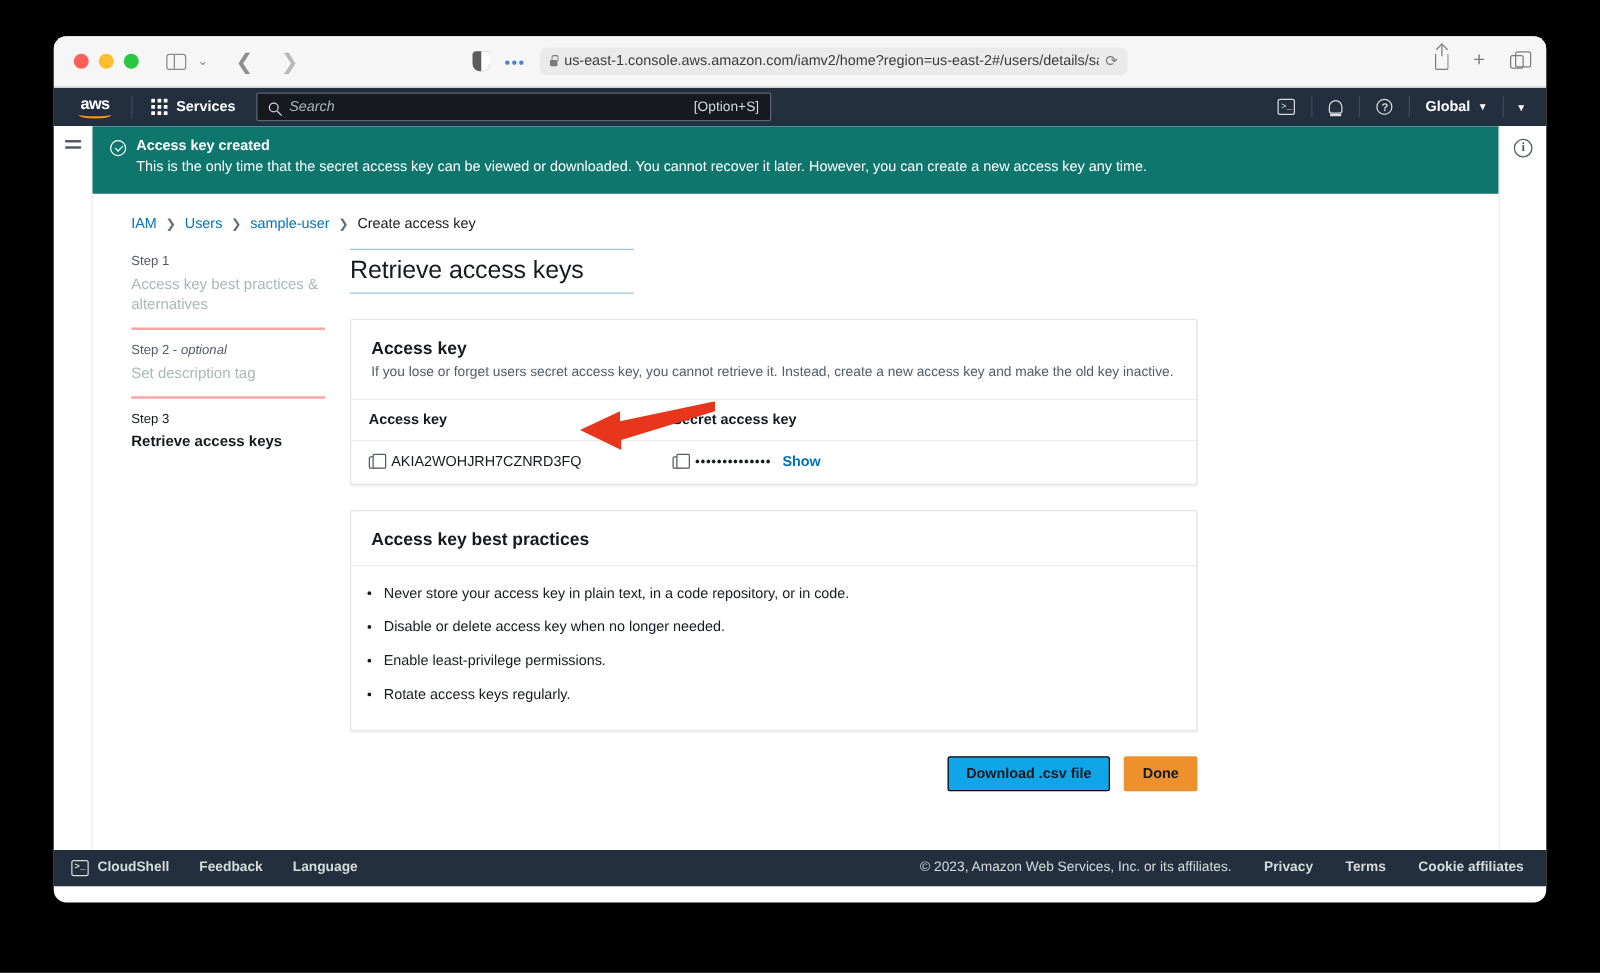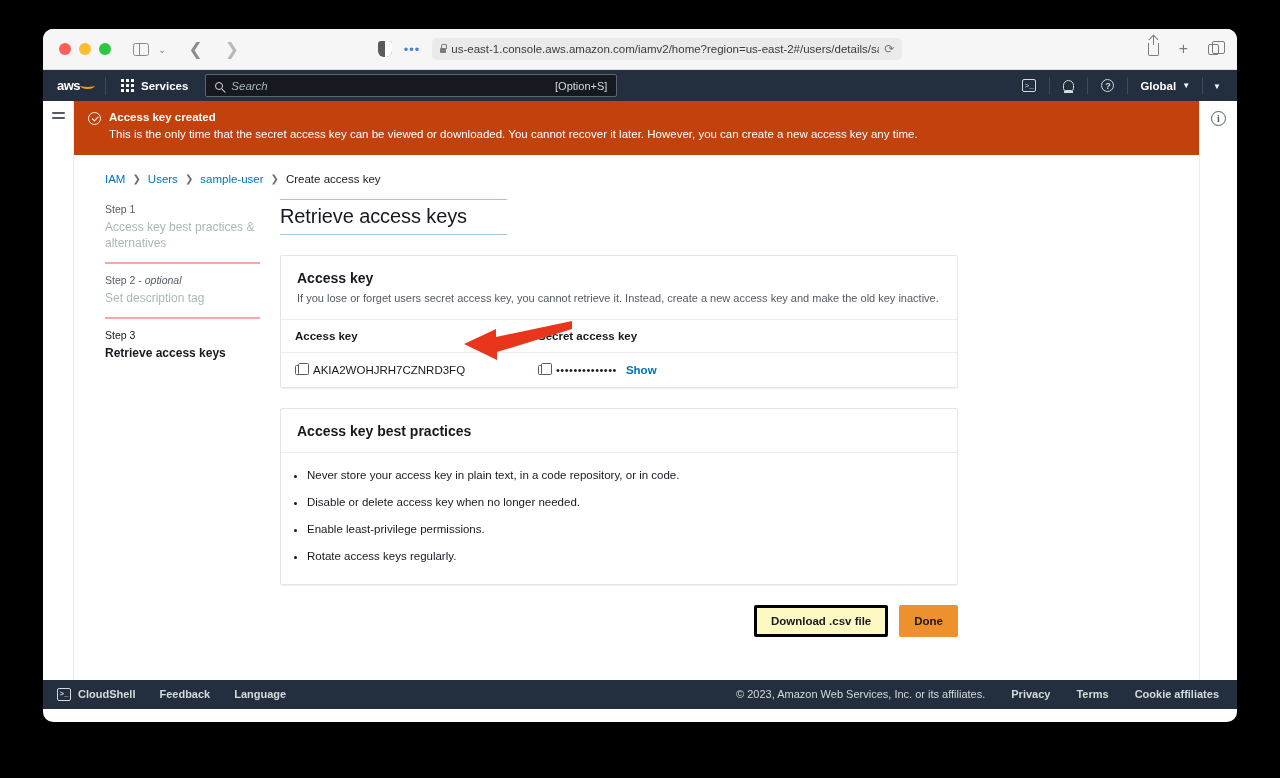--- a/index.html
+++ b/index.html
@@ -179,21 +179,21 @@
     height: 31px;
     background: #232f3e;
     display: flex;
     align-items: center;
     color: #fff;
     font-size: 12px;
   }
   .aws-logo {
     margin-left: 14px;
     width: 38px;
-    display: flex; flex-direction: row;
+    display: flex; flex-direction: column;
     align-items: center;
     line-height: 1;
   }
   .aws-word {
     font-size: 13px; font-weight: 700;
     letter-spacing: -0.5px;
   }
   .aws-smile {
     width: 26px; height: 7px;
     border-bottom: 2.2px solid #ff9900;
@@ -317,21 +317,21 @@
   .burger { width: 13px; }
   .burger i {
     display: block;
     height: 2px;
     background: #545b64;
     margin-bottom: 3px;
     border-radius: 1px;
   }
   .banner {
     flex: 1;
-    background: #c2410c;
+    background: #0f766e;
     color: #fff;
     padding: 10px 14px 12px 14px;
     display: flex;
     gap: 8px;
   }
   .check-ic {
     width: 13px; height: 13px;
     border: 1.4px solid #fff;
     border-radius: 50%;
     position: relative;
@@ -494,22 +494,22 @@
     margin-top: 20px;
   }
   .btn {
     font-size: 11.5px;
     font-weight: 700;
     border-radius: 2px;
     padding: 7px 14px;
     cursor: pointer;
   }
   .btn-secondary {
-    background: #fef9c3;
-    border: 3px solid #000000;
+    background: #0ea5e9;
+    border: 1px solid #000000;
     color: #16191f;
   }
   .btn-primary {
     background: #ec912d;
     border: 1px solid #ec912d;
     color: #16191f;
   }
 
   
   .arrow-anno {

